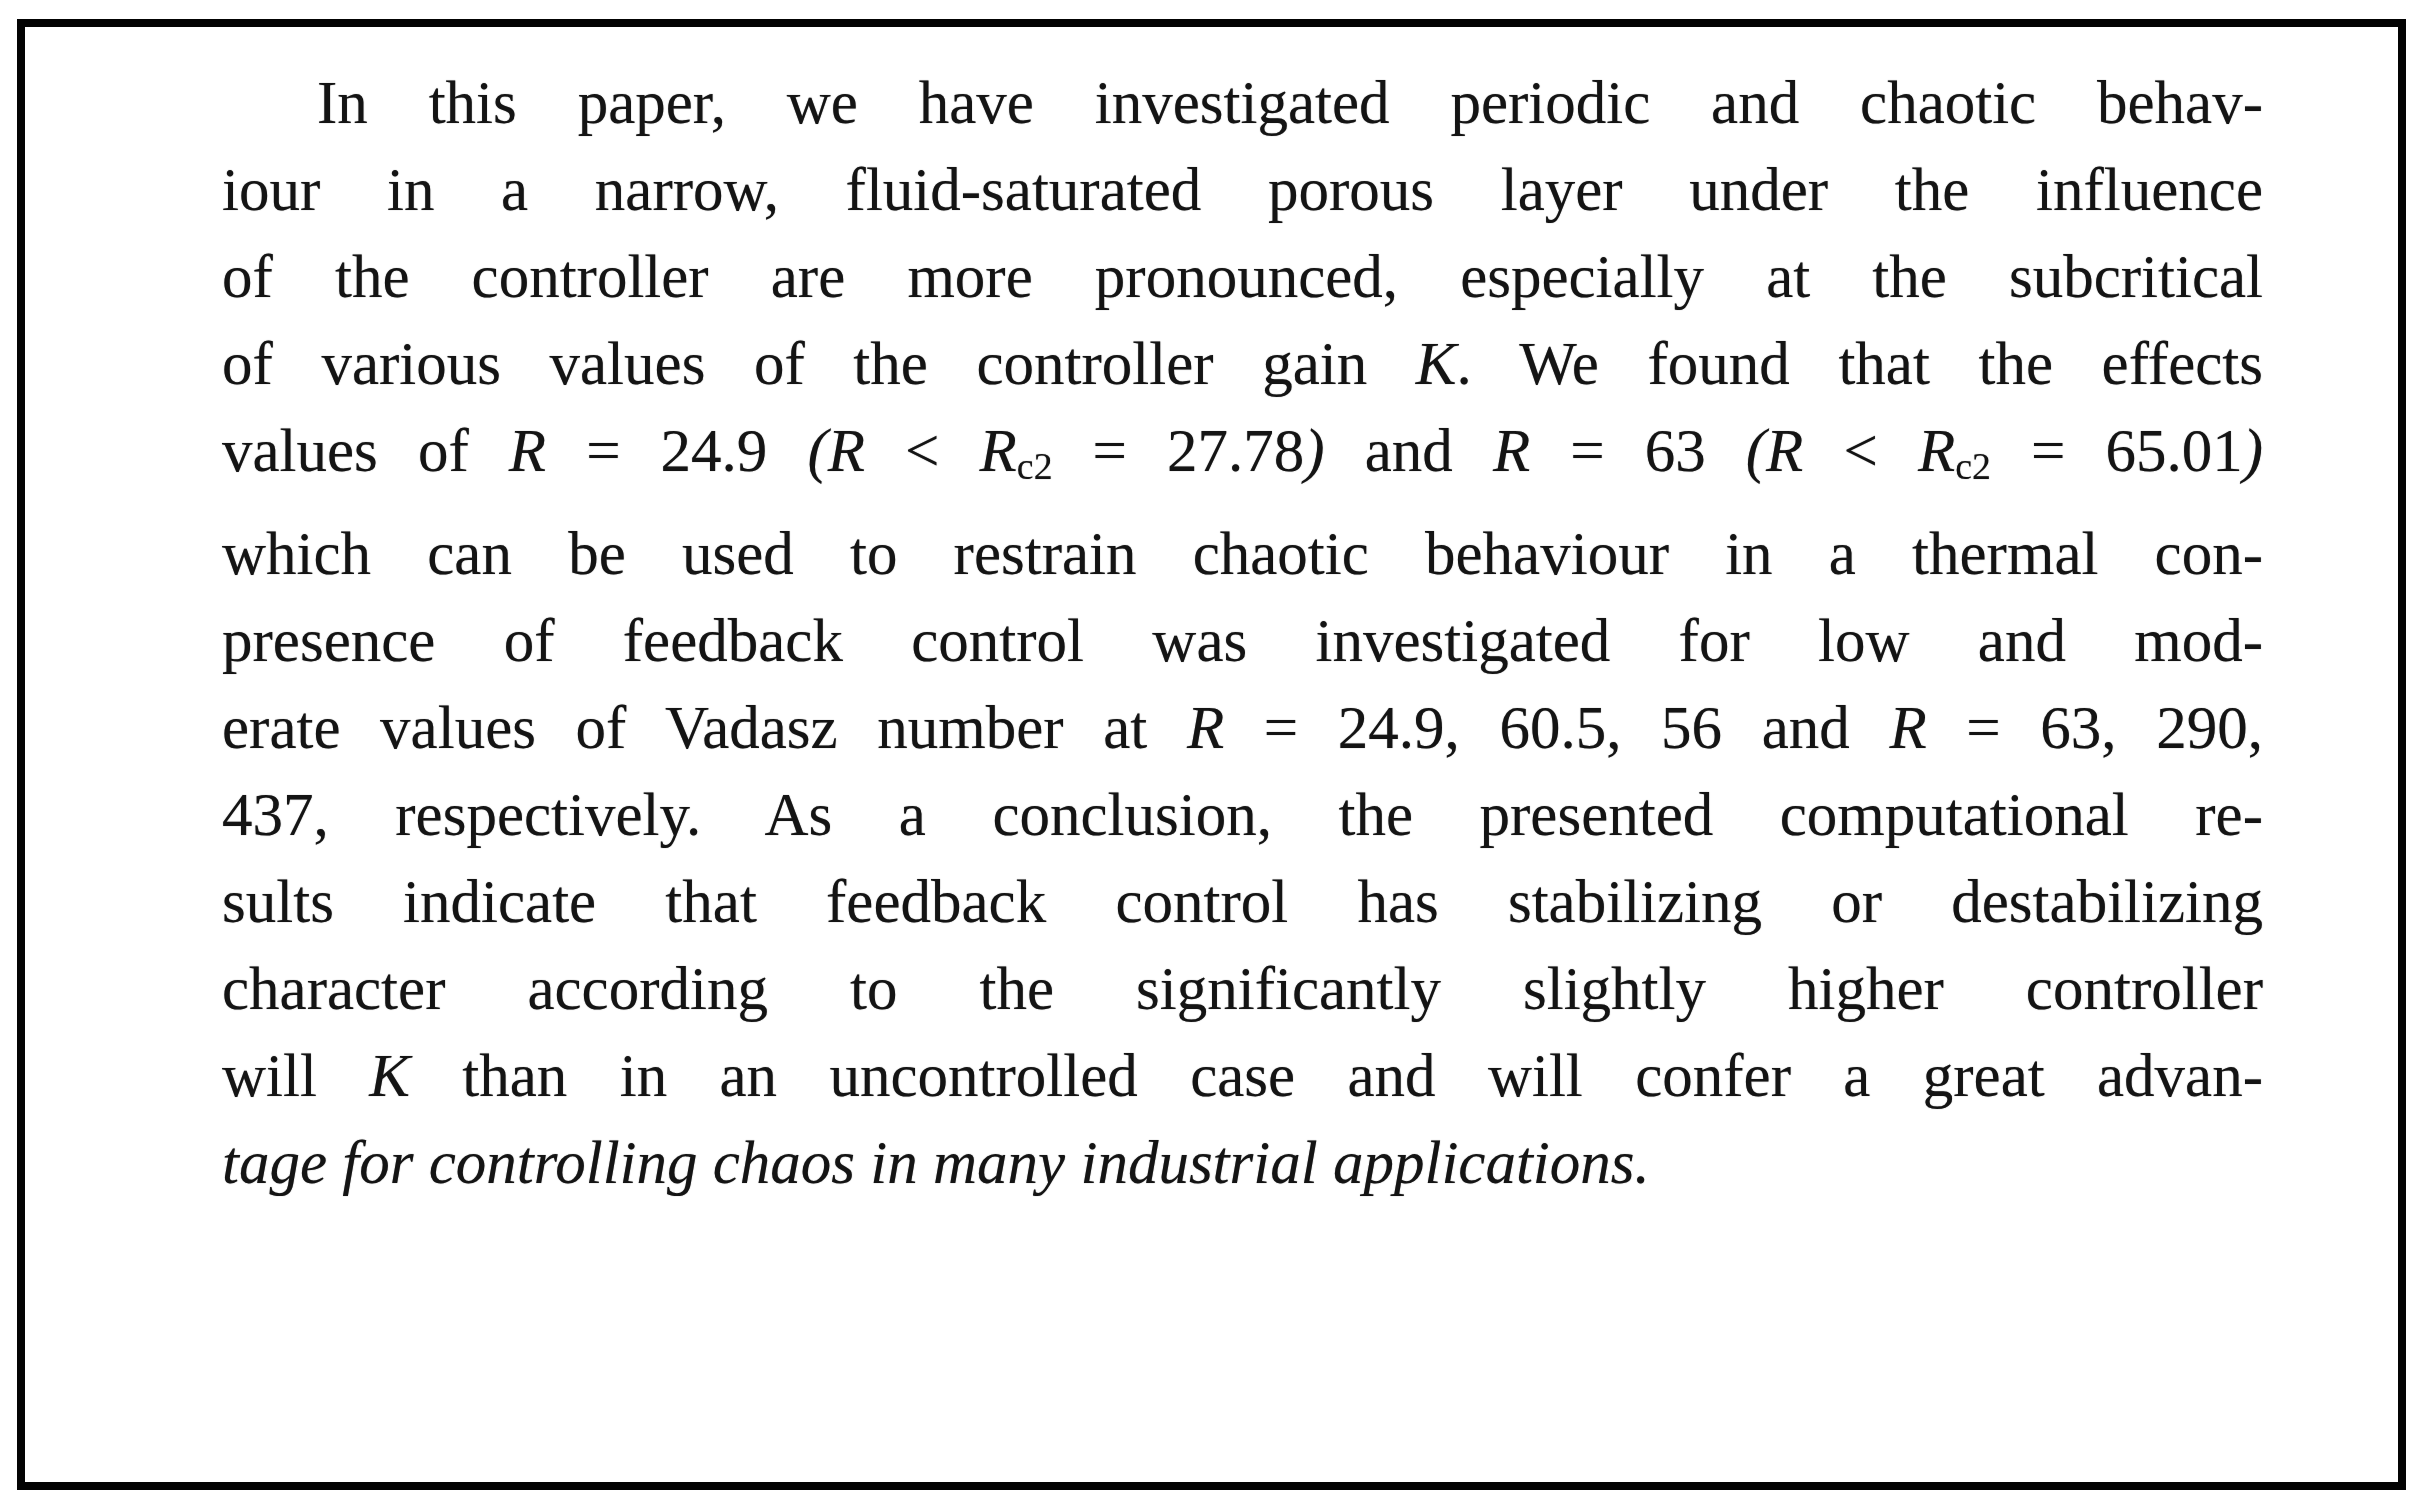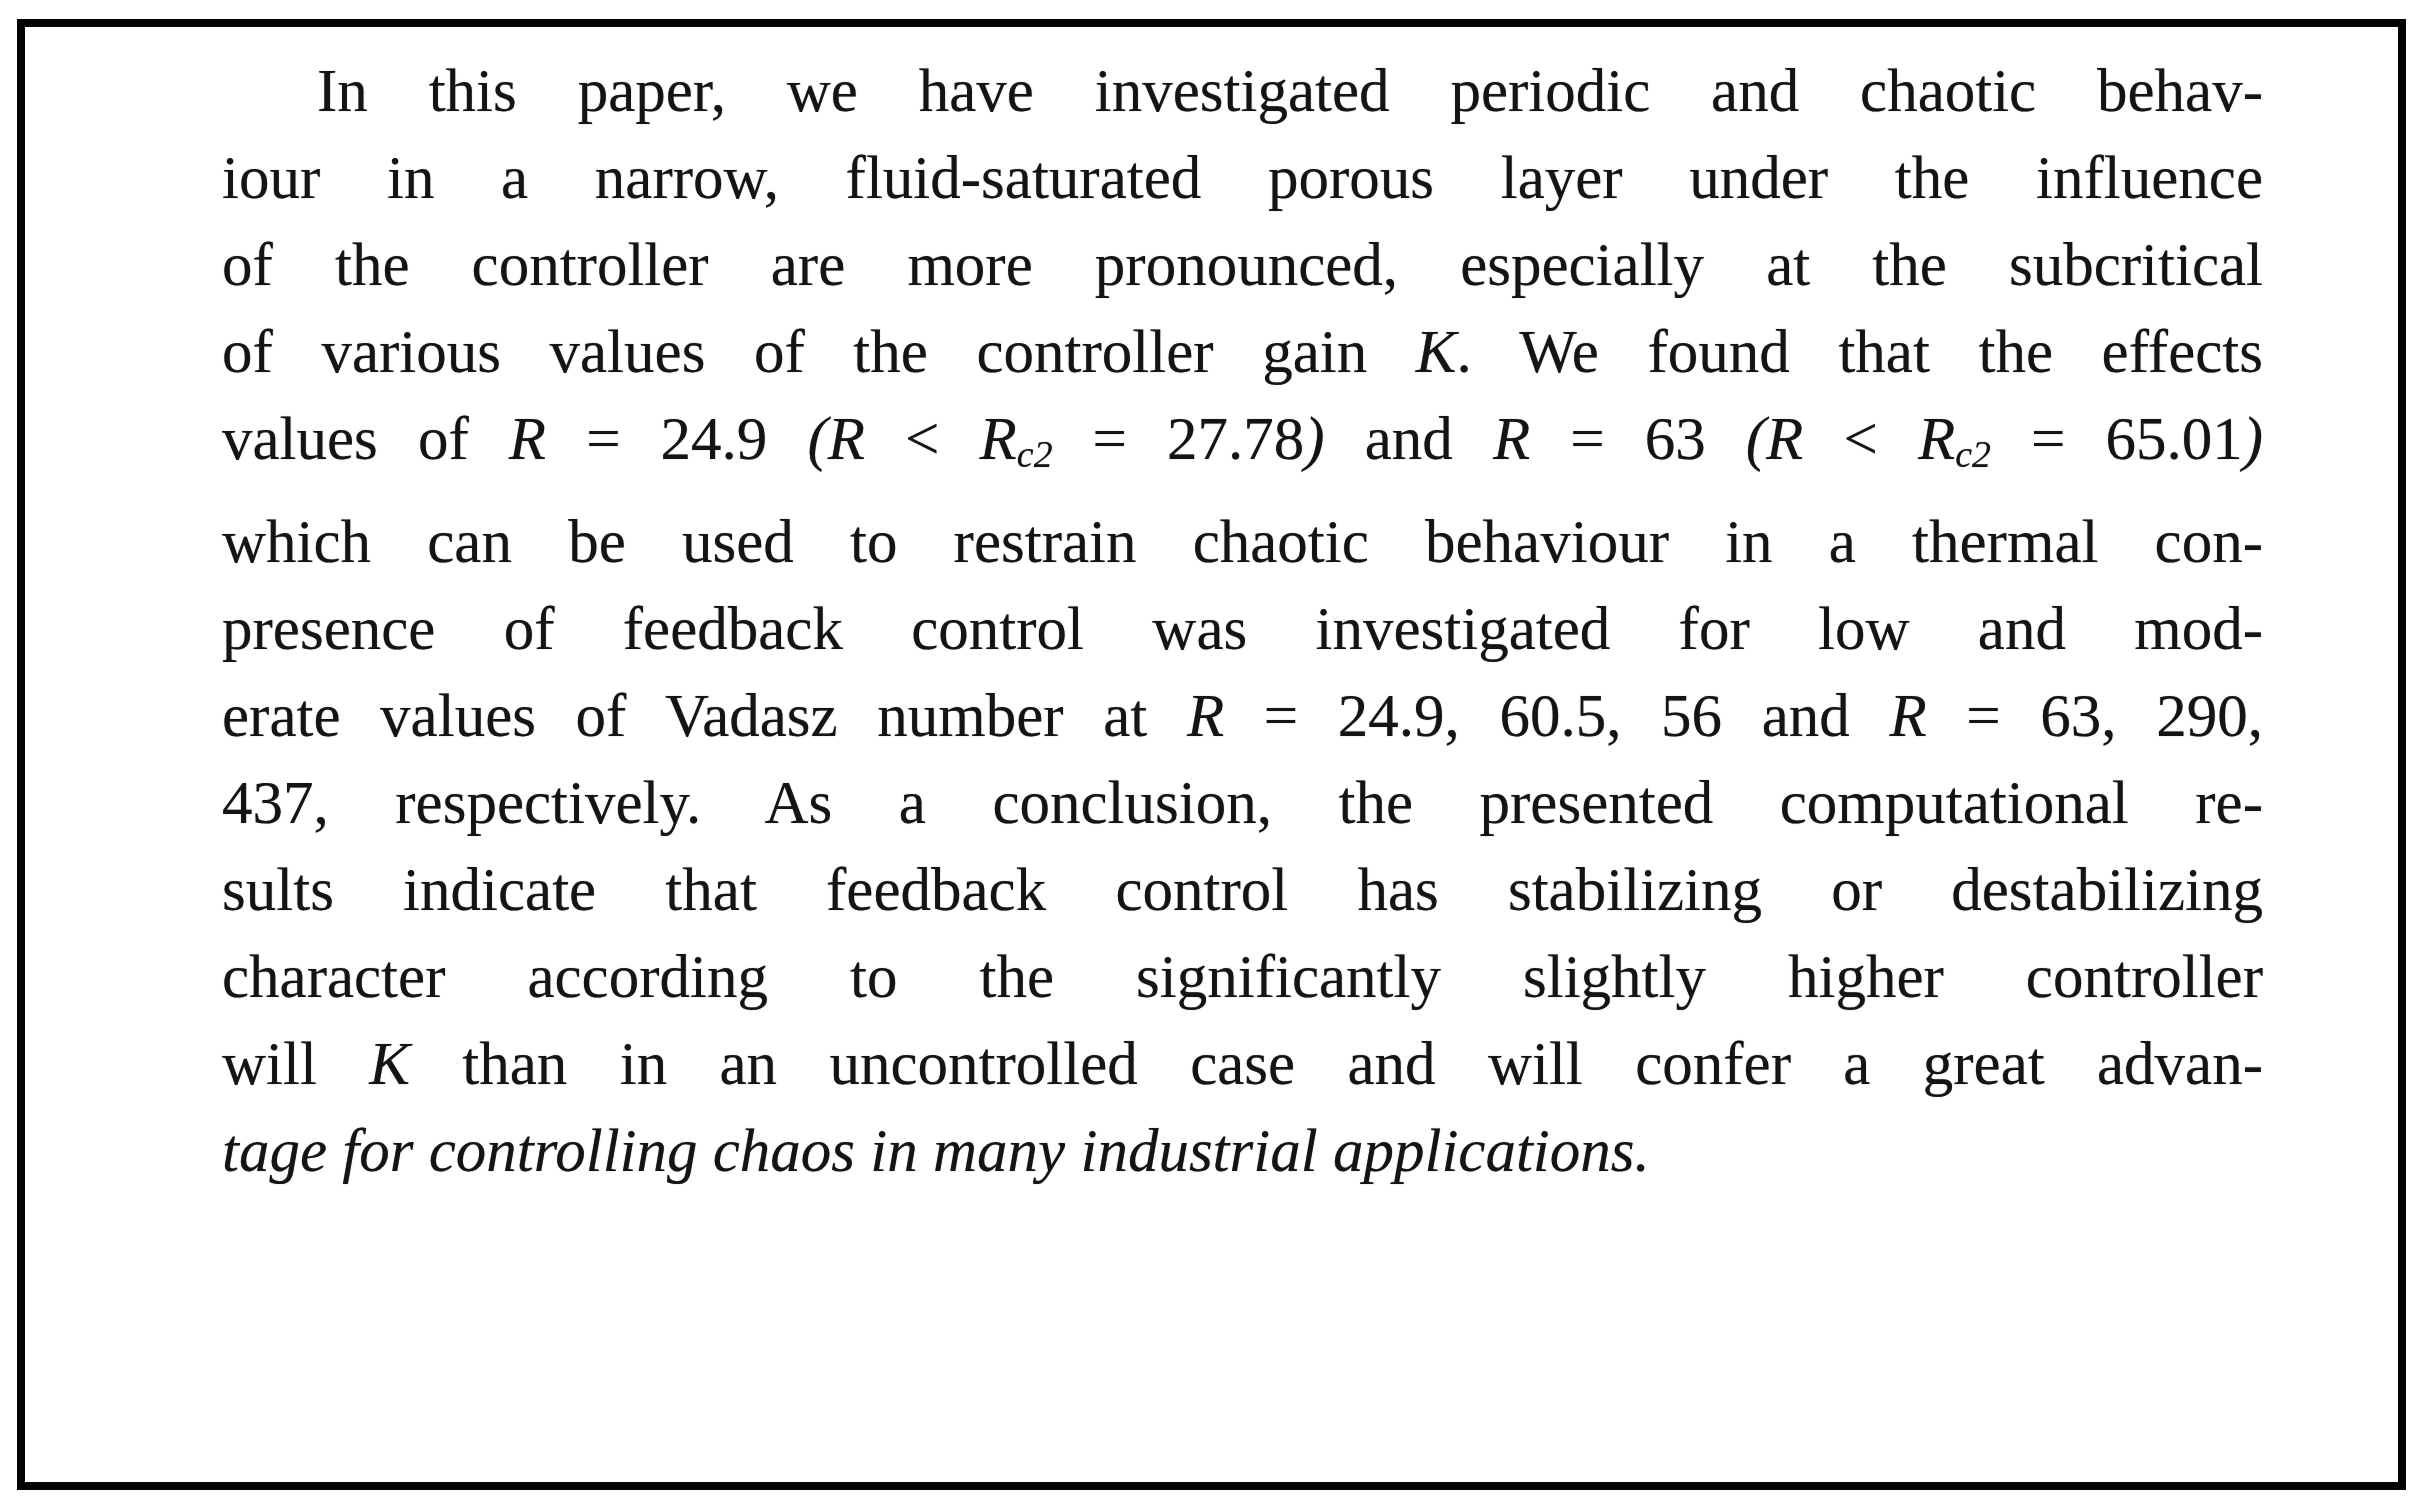--- a/index.html
+++ b/index.html
@@ -24,42 +24,41 @@
     right: 17px;
     bottom: 21px;
     border: 8.6px solid #030303;
     background: #ffffff;
     box-sizing: border-box;
   }
   .paragraph {
     position: absolute;
     left: 197px;   
     right: 135px;  
-    top: 20px;
+    top: 32px;
     color: #141414;
     font-size: 61px;
     line-height: 87px;
     text-shadow: 0 0 1px rgba(20,20,20,0.55);
   }
   .line {
     text-align: justify;
     text-align-last: justify;
   }
   .line.indent {
     text-indent: 95px;
   }
   .line.last {
     text-align-last: left;
     font-style: italic;
   }
   .it {
     font-style: italic;
   }
   .sub {
-    font-style: italic;
     font-size: 0.62em;
     vertical-align: -0.22em;
   }
 </style>
 </head>
 <body>
 
 <div class="page">
   <div class="frame">
     <div class="paragraph">

